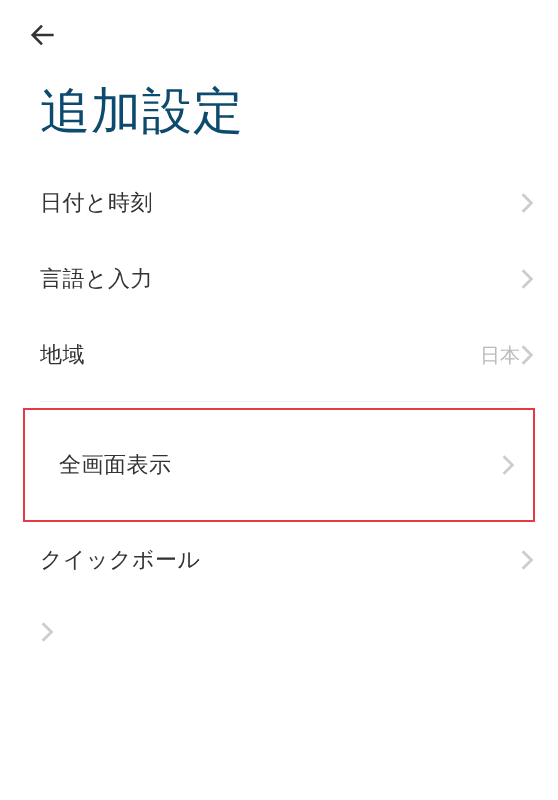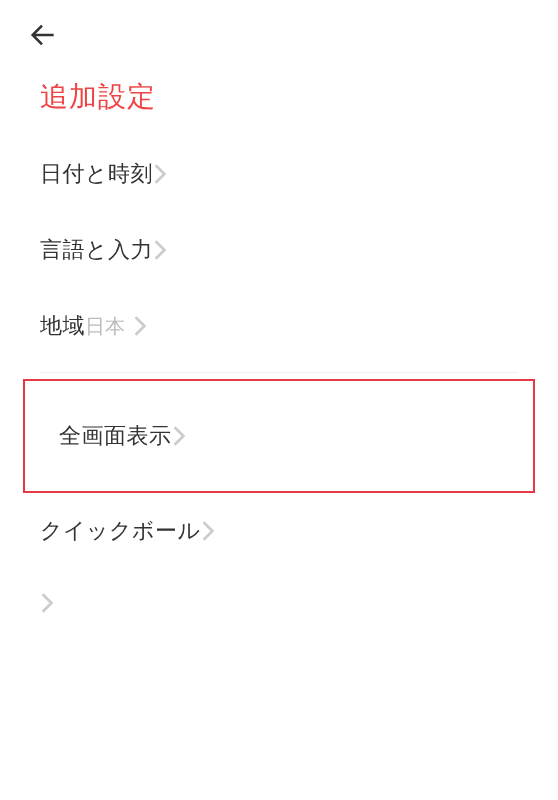--- a/index.html
+++ b/index.html
@@ -30,45 +30,44 @@
     }
     .back-button svg {
       width: 28px;
       height: 28px;
       stroke: #333333;
       stroke-width: 2.2;
       fill: none;
     }
     .title {
       padding: 24px 40px 20px 40px;
-      font-size: 28px;
+      font-size: 50px;
       font-weight: 400;
-      color: #ef4444;
+      color: #0c4a6e;
       letter-spacing: 1px;
     }
     .list {
       display: flex;
       flex-direction: column;
     }
     .row {
       display: flex;
       align-items: center;
-      justify-content: flex-start;
+      justify-content: space-between;
       padding: 23px 24px 23px 40px;
       cursor: pointer;
     }
     .row-label {
       font-size: 22px;
       color: #333333;
       letter-spacing: 0.5px;
     }
     .row-right {
       display: flex;
       align-items: center;
-      gap: 8px;
     }
     .row-value {
       font-size: 20px;
       color: #bbbbbb;
     }
     .chevron {
       width: 14px;
       height: 22px;
     }
     .chevron svg {

